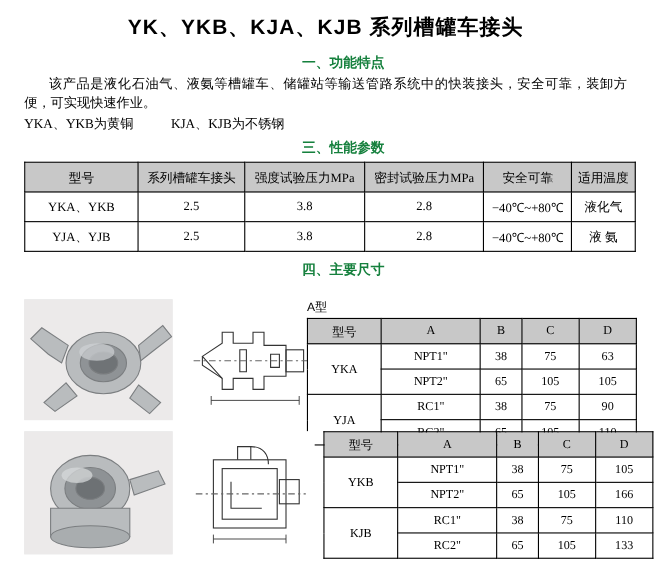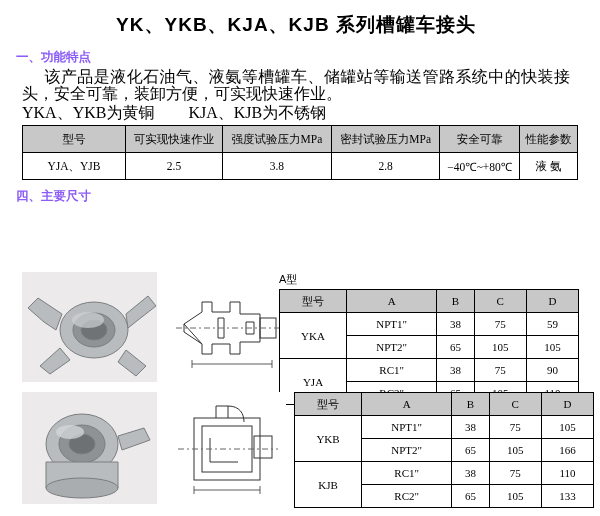--- a/index.html
+++ b/index.html
@@ -16,35 +16,36 @@
   .title{
     text-align:center;
     font-size:19px;
     font-weight:bold;
     letter-spacing:1px;
     padding-top:12px;
     padding-bottom:6px;
     font-family:"Liberation Sans", sans-serif;
   }
   .sec-head{
-    color:#8b5cf6;
+    color:#15803d;
     font-weight:bold;
     font-size:12.5px;
-    margin:5px 0 2px 16px;
+    margin:5px 0 2px 32px;
     font-family:"Liberation Sans", sans-serif;
+    text-align:center;
   }
   .para{
-    font-size:16px;
+    font-size:12px;
     line-height:17px;
     margin:0 22px 0 22px;
     text-align:justify;
   }
   .para .indent{display:inline-block;width:22px;}
   .matline{
-    font-size:16px;
+    font-size:12px;
     margin:2px 0 0 22px;
     line-height:17px;
   }
   .matline .gap{display:inline-block;width:34px;}
 
   
   table.perf{
     border-collapse:collapse;
     margin:4px 0 0 22px;
     width:556px;
@@ -96,30 +97,39 @@
 
 <div class="page">
 
   <div class="title">YK、YKB、KJA、KJB 系列槽罐车接头</div>
 
   <div class="sec-head">一、功能特点</div>
   <div class="para"><span class="indent"></span><span>该产品是液化石油气、液氨等槽罐车、储罐站等输送管路系统中的快装接头，安全可靠，装卸方便，可实现快速作业。</span></div>
 
   <div class="matline"><span>YKA、YKB为黄铜</span><span class="gap"></span><span>KJA、KJB为不锈钢</span></div>
 
+  <div class="sec-head">三、性能参数</div>
 
   <table class="perf">
     <tbody>
         <tr class="head">
       <td class="first">型号</td>
-      <td>可实现快速作业</td>
+      <td>系列槽罐车接头</td>
       <td>强度试验压力MPa</td>
       <td>密封试验压力MPa</td>
       <td>安全可靠</td>
-      <td>性能参数</td>
+      <td>适用温度</td>
+    </tr>
+    <tr>
+      <td class="first">YKA、YKB</td>
+      <td>2.5</td>
+      <td>3.8</td>
+      <td>2.8</td>
+      <td>−40℃~+80℃</td>
+      <td>液化气</td>
     </tr>
     <tr>
       <td class="first">YJA、YJB</td>
       <td>2.5</td>
       <td>3.8</td>
       <td>2.8</td>
       <td>−40℃~+80℃</td>
       <td>液  氨</td>
     </tr>
   </tbody>
@@ -173,21 +183,21 @@
         <td>A</td>
         <td>B</td>
         <td>C</td>
         <td>D</td>
       </tr>
       <tr>
         <td class="model" rowspan="2">YKA</td>
         <td>NPT1"</td>
         <td>38</td>
         <td>75</td>
-        <td>59</td>
+        <td>63</td>
       </tr>
       <tr>
         <td>NPT2"</td>
         <td>65</td>
         <td>105</td>
         <td>105</td>
       </tr>
       <tr>
         <td class="model" rowspan="2">YJA</td>
         <td>RC1"</td>

